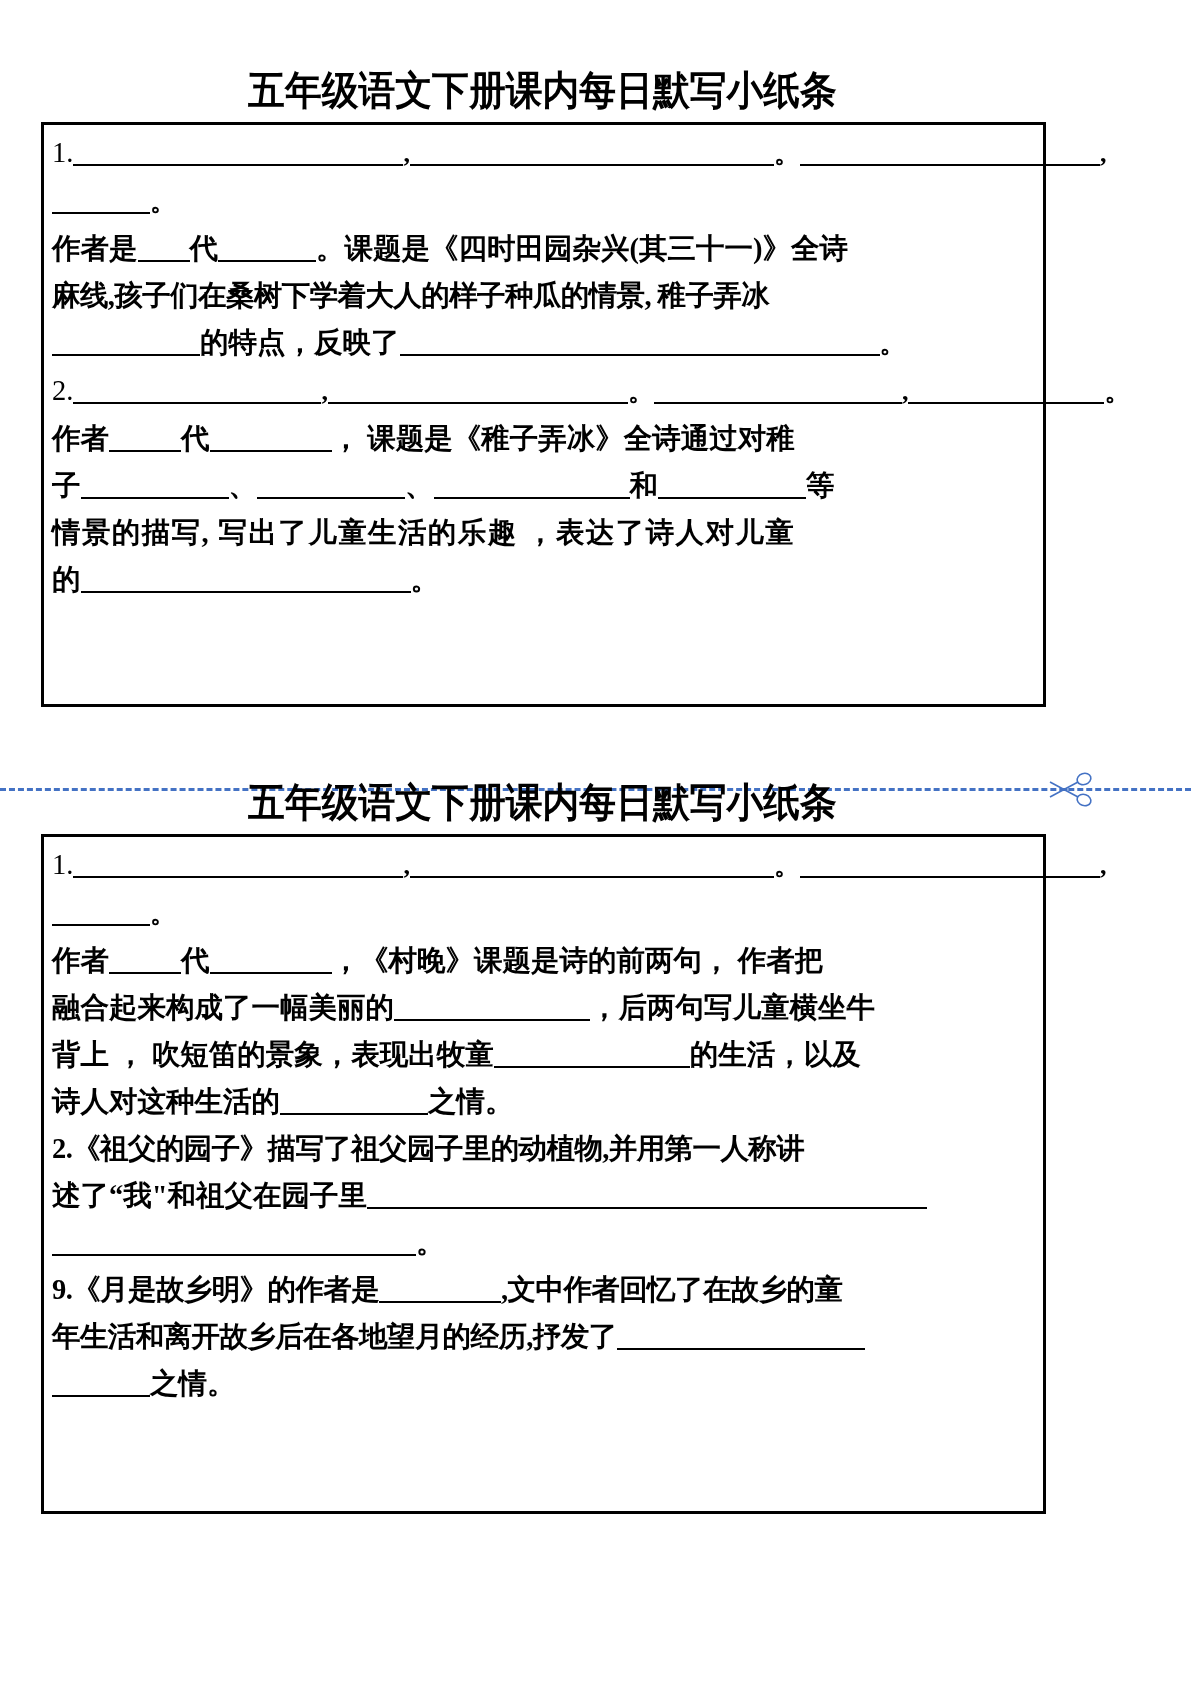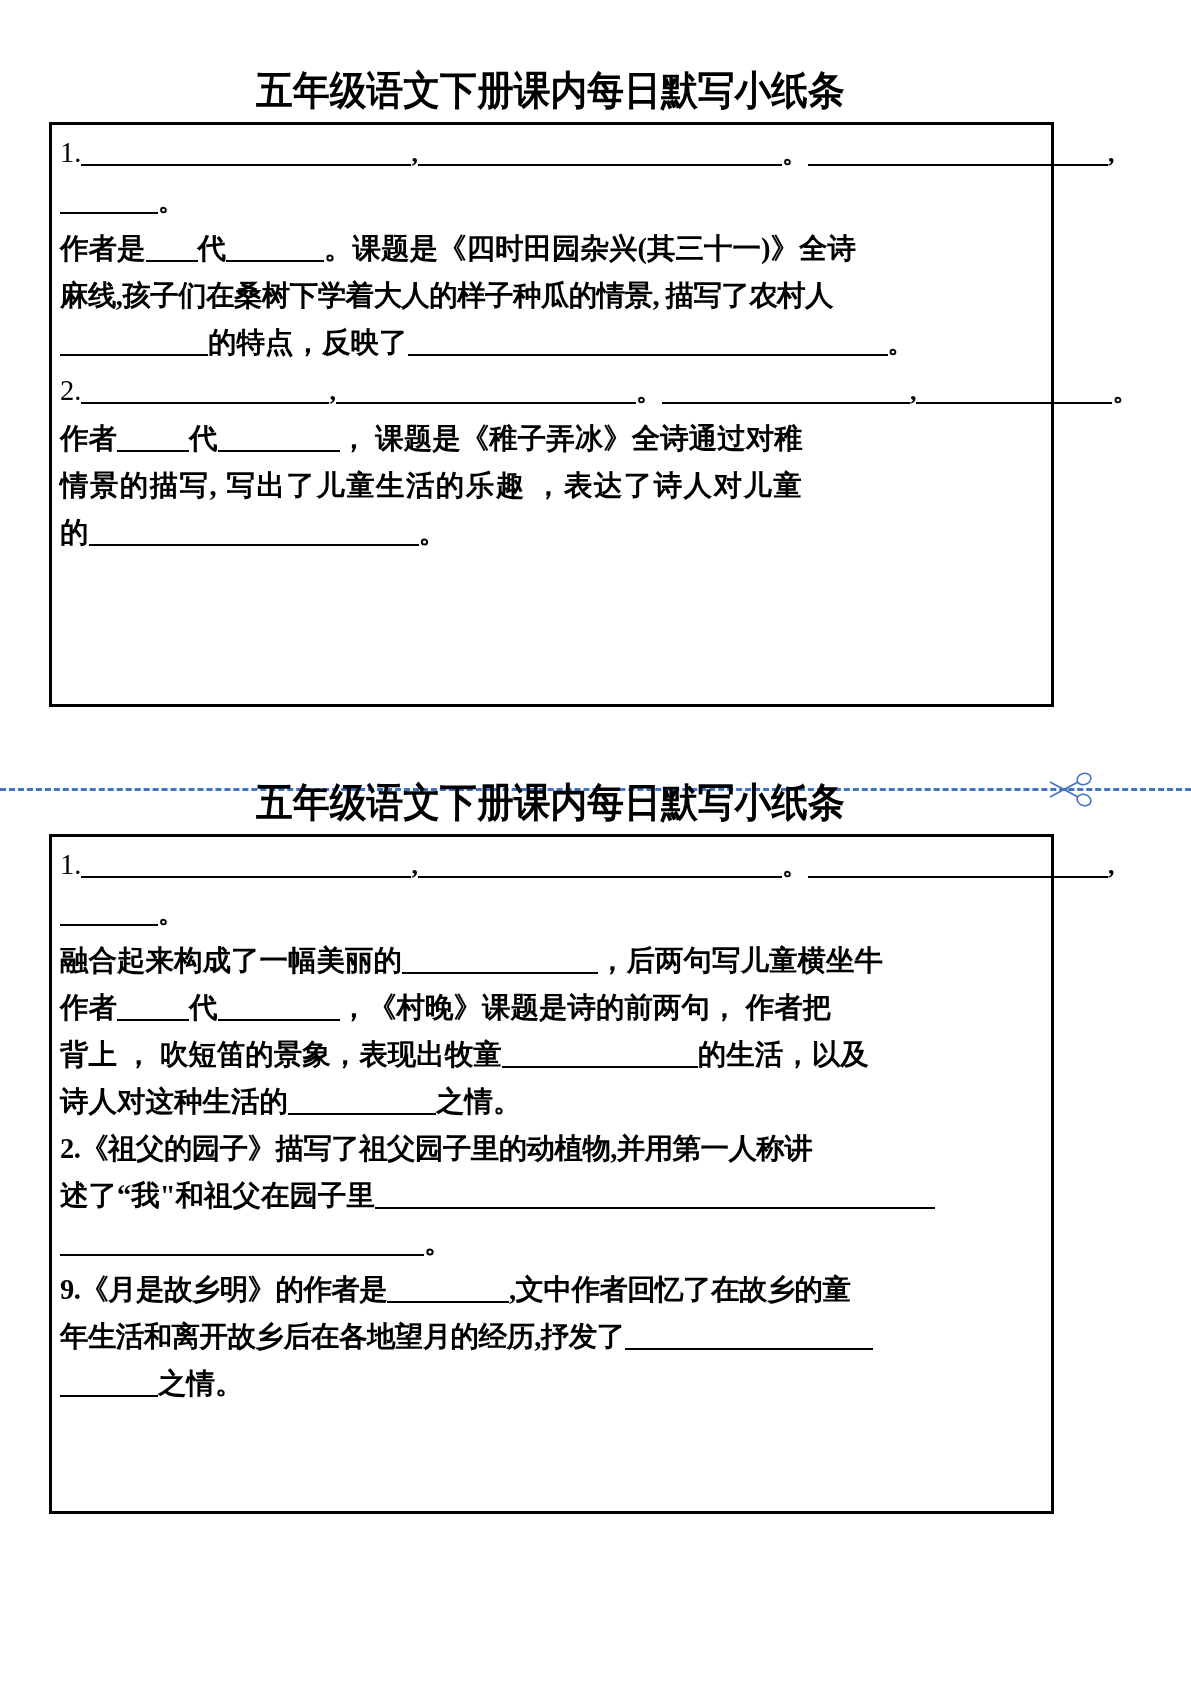--- a/index.html
+++ b/index.html
@@ -19,21 +19,21 @@
   .page {
     width: 1191px;
     height: 1684px;
     position: relative;
     box-sizing: border-box;
   }
 
   
   .card {
     position: absolute;
-    left: 13px;
+    left: 5px;
     width: 1075px;
   }
   #card-1 { top: 66px; }
   #card-2 { top: 778px; }
 
   .card-title {
     text-align: center;
     font-family: "Liberation Serif", "DejaVu Serif", serif;
     font-weight: bold;
     font-size: 40px;
@@ -142,34 +142,37 @@
 
       <div class="qline">
         <span class="blank b-m"></span><span class="punct">。</span>
       </div>
 
       <div class="qline">
         <span>作者是</span><span class="blank b-xs"></span><span>代</span><span class="blank b-m"></span><span>。课题是《四时田园杂兴(其三十一)》全诗</span>
       </div>
 
 
-      <div class="qline tight">麻线,孩子们在桑树下学着大人的样子种瓜的情景, 描写了农村人</div>
+      <div class="qline tight">麻线,孩子们在桑树下学着大人的样子种瓜的情景, 稚子弄冰</div>
 
       <div class="qline">
         <span class="blank b-l"></span><span>的特点，</span><span>反映了</span><span class="blank b-480"></span><span class="punct">。</span>
       </div>
 
       <div class="qline">
         <span class="num">2.</span><span class="blank b-xxl"></span><span class="punct">,</span><span class="blank b-300"></span><span class="punct">。</span><span class="blank b-xxl"></span><span class="punct">,</span><span class="blank b-xl"></span><span class="punct">。</span>
       </div>
 
       <div class="qline">
         <span>作者</span><span class="blank b-s"></span><span>代</span><span class="blank b-ml"></span><span>， 课题是《稚子弄冰》全诗通过对稚</span>
       </div>
 
+      <div class="qline">
+        <span>子</span><span class="blank b-l"></span><span>、</span><span class="blank b-l"></span><span>、</span><span class="blank b-xl"></span><span>和</span><span class="blank b-l"></span><span>等</span>
+      </div>
 
       <div class="qline wide">情景的描写, 写出了儿童生活的乐趣 ，表达了诗人对儿童</div>
 
       <div class="qline">
         <span>的</span><span class="blank b-330"></span><span>。</span>
       </div>
 
     </div>
   </div>
 
@@ -196,25 +199,25 @@
 
       <div class="qline">
         <span class="num">1.</span><span class="blank b-330"></span><span class="punct">,</span><span class="blank b-360"></span><span class="punct">。</span><span class="blank b-300"></span><span class="punct">,</span>
       </div>
 
       <div class="qline">
         <span class="blank b-m"></span><span class="punct">。</span>
       </div>
 
       <div class="qline">
+        <span>作者</span><span class="blank b-s"></span><span>代</span><span class="blank b-ml"></span><span>，《村晚》课题是诗的前两句， 作者把</span>
+      </div>
+
+      <div class="qline">
         <span>融合起来构成了一幅美丽的</span><span class="blank b-xl"></span><span>，后两句写儿童横坐牛</span>
-      </div>
-
-      <div class="qline">
-        <span>作者</span><span class="blank b-s"></span><span>代</span><span class="blank b-ml"></span><span>，《村晚》课题是诗的前两句， 作者把</span>
       </div>
 
       <div class="qline">
         <span>背上 ， 吹短笛的景象，表现出牧童</span><span class="blank b-xl"></span><span>的生活，以及</span>
       </div>
 
       <div class="qline">
         <span>诗人对这种生活的</span><span class="blank b-l"></span><span>之情。</span>
       </div>
 

